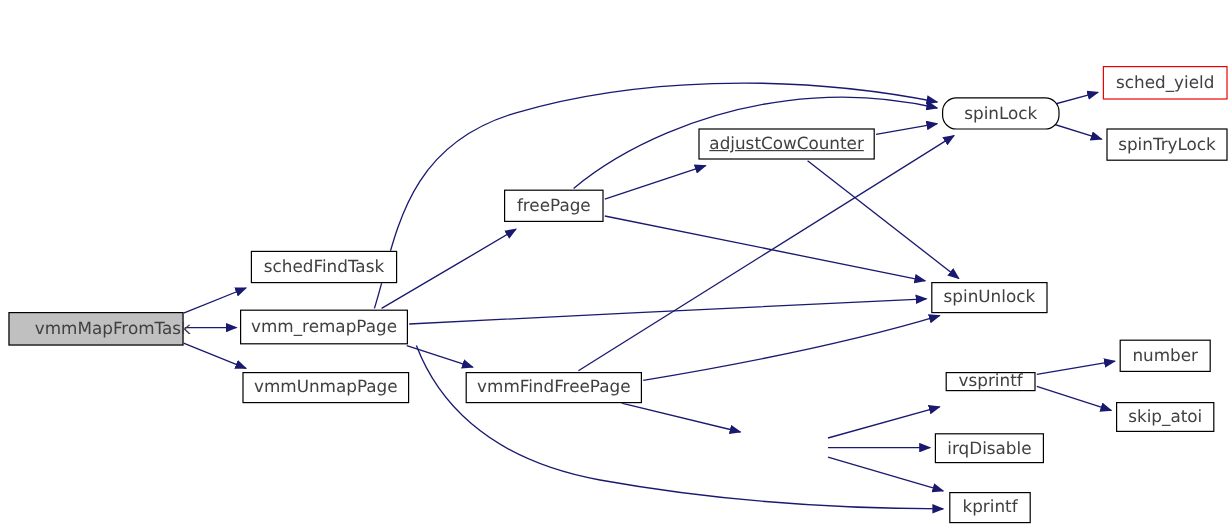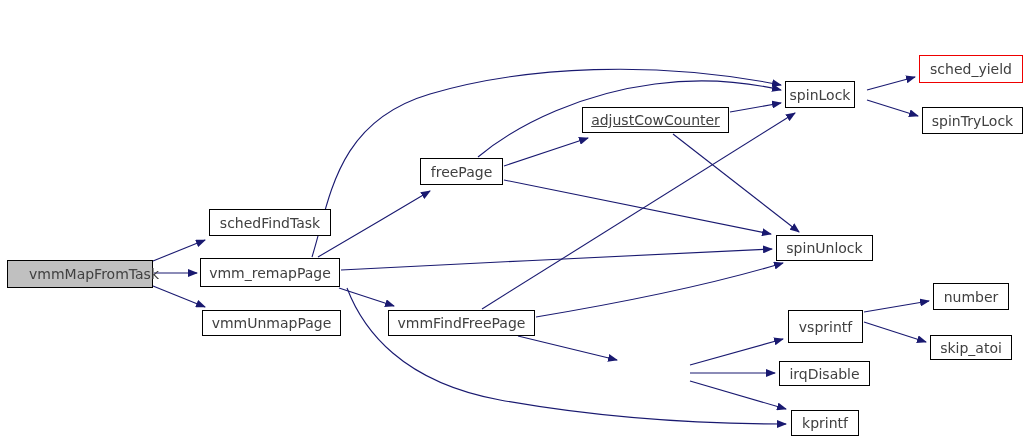--- a/index.html
+++ b/index.html
@@ -63,24 +63,24 @@
     <path class="edge" d="M864,312 L929,301" marker-end="url(#arrow)"></path>
     <path class="edge" d="M864,322 L926,342" marker-end="url(#arrow)"></path>
   </svg>
 
   <div class="node current" style="left:7px;   top:260px; width:146px; height:28px;padding-left:28px;">vmmMapFromTask</div>
   <div class="node" style="left:209px; top:209px; width:122px; height:27px;">schedFindTask</div>
   <div class="node" style="left:200px; top:258px; width:140px; height:29px;">vmm_remapPage</div>
   <div class="node" style="left:202px; top:310px; width:139px; height:26px;">vmmUnmapPage</div>
   <div class="node" style="left:420px; top:158px; width:83px;  height:27px;">freePage</div>
   <div class="node" style="left:582px; top:107px; width:147px; height:26px;text-decoration:underline;">adjustCowCounter</div>
-  <div class="node" style="left:785px; top:81px;  width:70px;  height:27px;">spinLock</div>
+  <div class="node" style="left:785px; top:81px;  width:98px;  height:27px;border-radius:12px;">spinLock</div>
   <div class="node red-border" style="left:919px; top:55px; width:104px; height:28px;">sched_yield</div>
   <div class="node" style="left:922px; top:107px; width:101px; height:27px;">spinTryLock</div>
   <div class="node" style="left:776px; top:235px; width:97px;  height:26px;">spinUnlock</div>
   <div class="node" style="left:388px; top:310px; width:147px; height:26px;">vmmFindFreePage</div>
-  <div class="node" style="left:788px; top:310px; width:75px;  height:33px;">vsprintf</div>
+  <div class="node" style="left:788px; top:310px; width:75px;  height:16px;">vsprintf</div>
   <div class="node" style="left:933px; top:283px; width:76px;  height:27px;">number</div>
   <div class="node" style="left:930px; top:335px; width:82px;  height:25px;">skip_atoi</div>
   <div class="node" style="left:779px; top:361px; width:91px;  height:25px;">irqDisable</div>
   <div class="node" style="left:791px; top:410px; width:68px;  height:26px;">kprintf</div>
 
 </div>
 
 </body></html>

